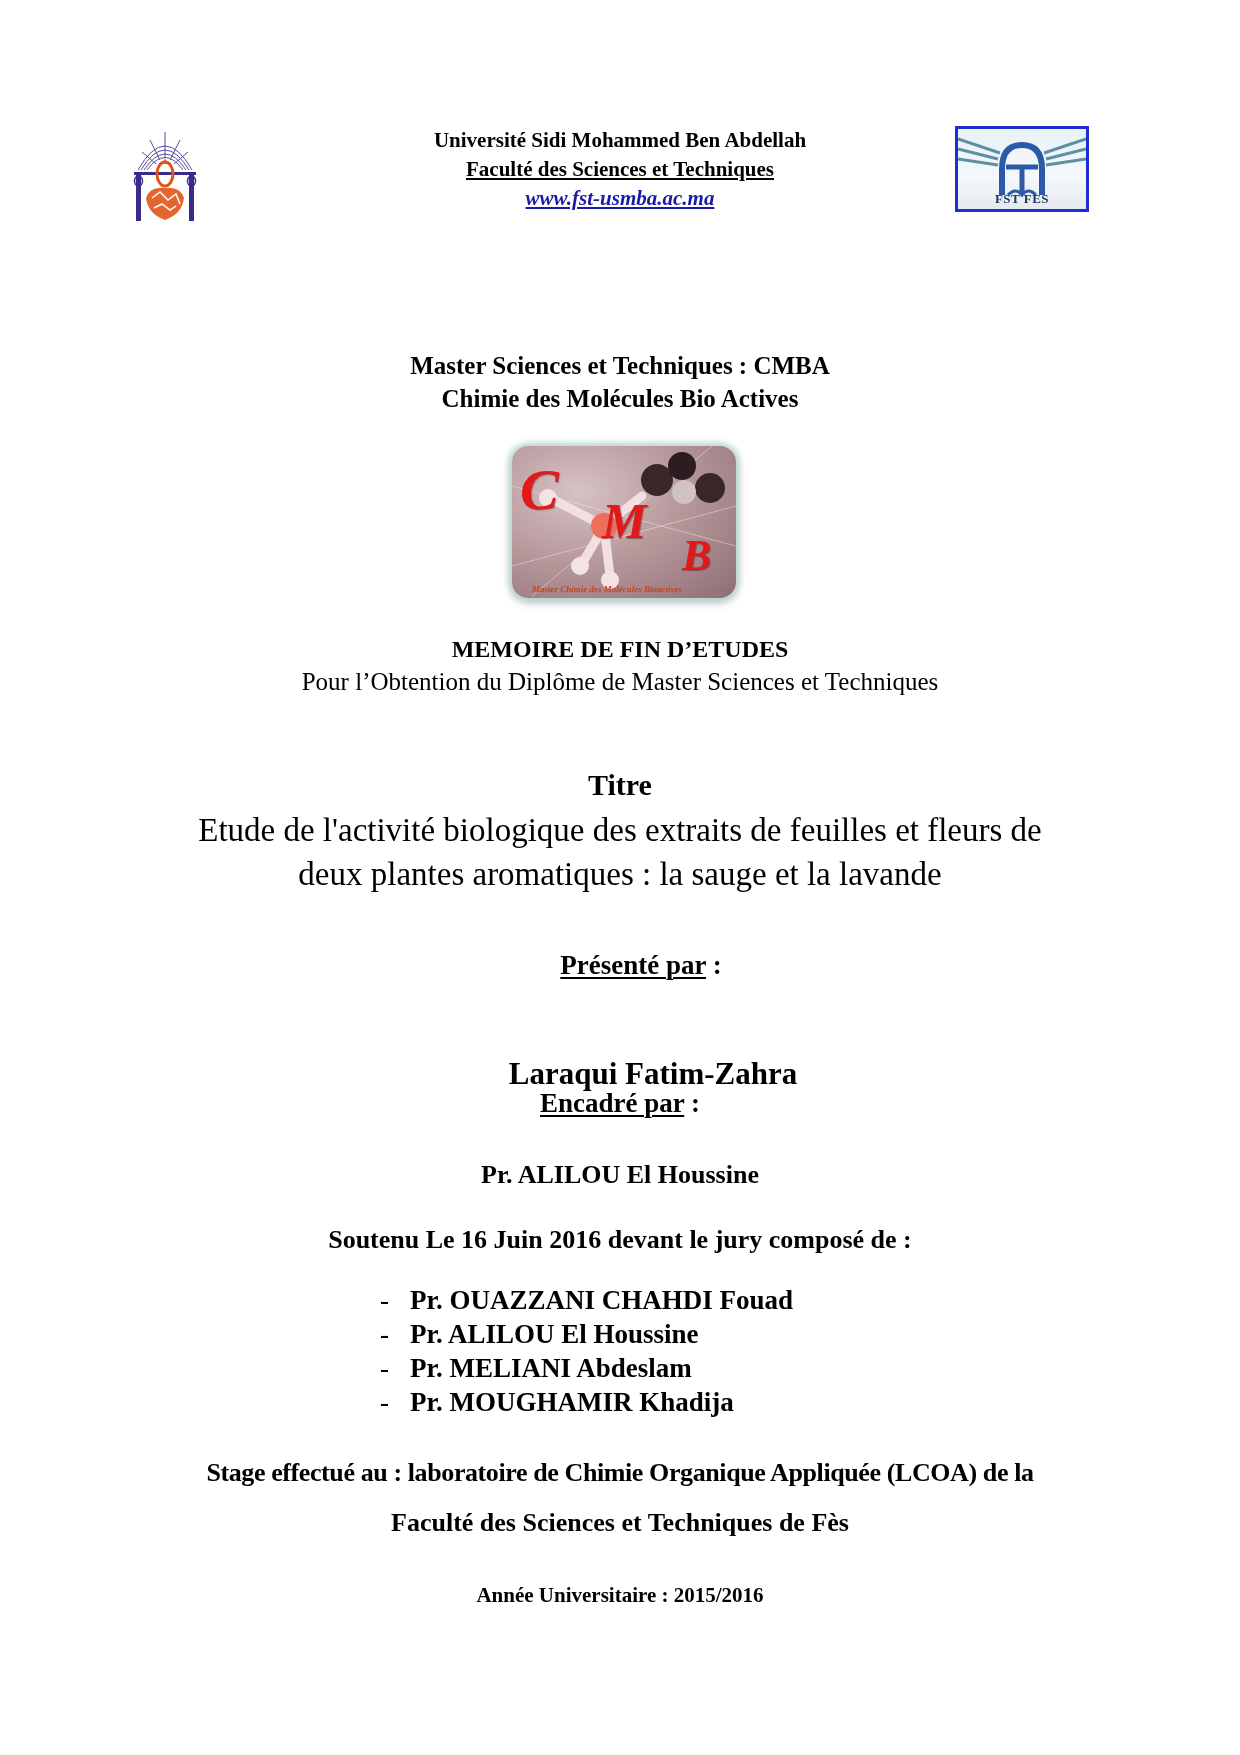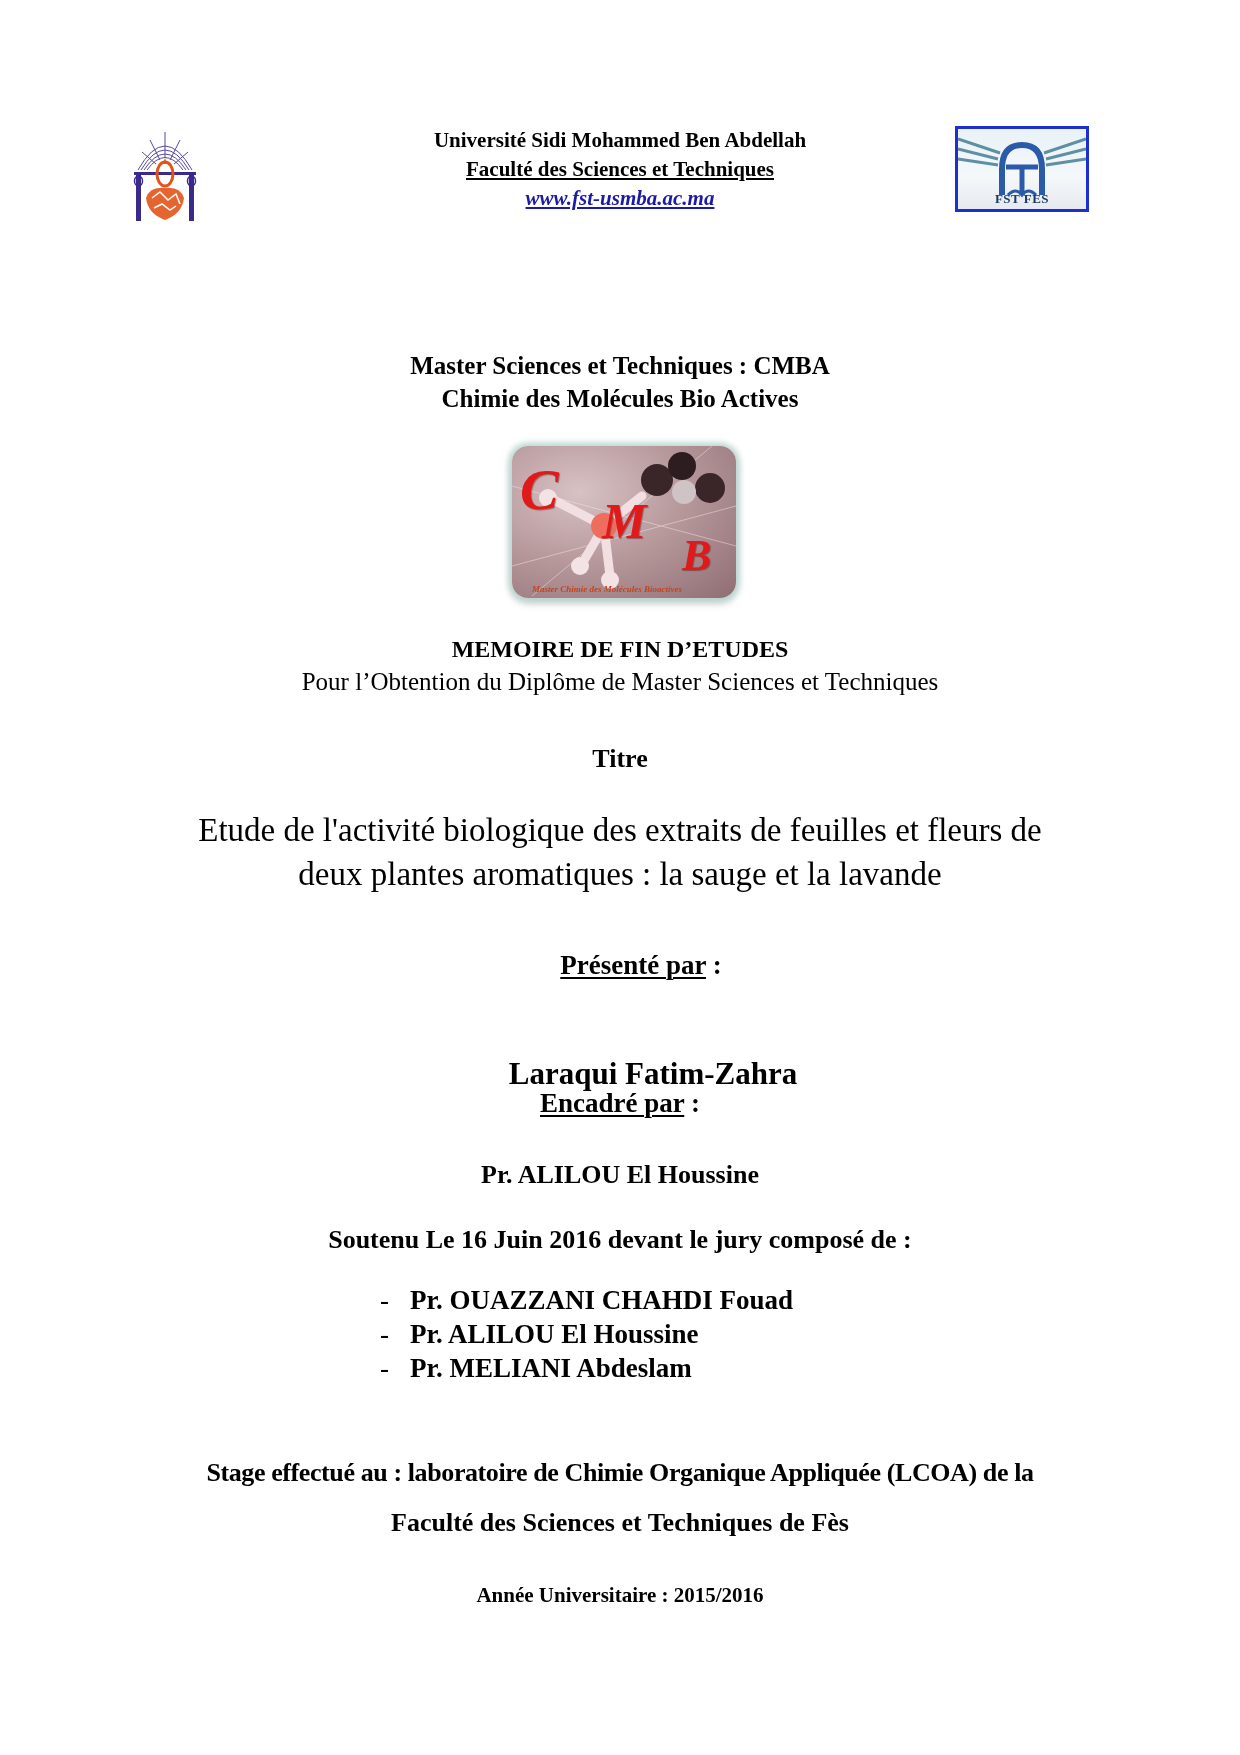--- a/index.html
+++ b/index.html
@@ -211,38 +211,39 @@
   </svg>
   <span class="letter" style="left:8px;top:10px;font-size:58px;">C</span>
   <span class="letter" style="left:90px;top:46px;font-size:50px;">M</span>
   <span class="letter" style="left:170px;top:84px;font-size:44px;">B</span>
   <div class="caption">Master Chimie des Molécules Bioactives</div>
 </div>
 
 <div class="center-text bold" style="top:636px;font-size:24px;">MEMOIRE DE FIN D’ETUDES</div>
 <div class="center-text" style="top:668px;font-size:25px;">Pour l’Obtention du Diplôme de Master Sciences et Techniques</div>
 
-<div class="center-text bold" style="top:744px;font-size:26px;text-align:center;">Titre</div>
+<div class="center-text bold" style="top:768px;font-size:30px;text-align:center;">Titre</div>
 <div class="center-text" style="top:812px;font-size:33px;">Etude de l'activité biologique des extraits de feuilles et fleurs de</div>
 <div class="center-text" style="top:856px;font-size:33px;">deux plantes aromatiques : la sauge et la lavande</div>
 
 <div class="center-text bold" style="top:950px;font-size:27px;padding-left:21px;">
   <span class="underline">Présenté par</span><span> :</span>
 </div>
 <div class="center-text bold" style="top:1056px;font-size:31px;margin-left:33px;">Laraqui Fatim-Zahra</div>
 
 <div class="center-text bold" style="top:1088px;font-size:27px;">
   <span class="underline">Encadré par</span><span> :</span>
 </div>
 <div class="center-text bold" style="top:1160px;font-size:26px;">Pr. ALILOU El Houssine</div>
 
 <div class="center-text bold" style="top:1225px;font-size:26px;">Soutenu Le 16 Juin 2016 devant le jury composé de :</div>
 
 <ul class="jury-list">
   <li><span class="dash">-</span><span>Pr. OUAZZANI CHAHDI Fouad</span></li>
   <li><span class="dash">-</span><span>Pr. ALILOU El Houssine</span></li>
   <li><span class="dash">-</span><span>Pr. MELIANI Abdeslam</span></li>
+  <li><span class="dash">-</span><span>Pr. MOUGHAMIR Khadija</span></li>
 </ul>
 
 <div class="center-text bold" style="top:1458px;font-size:26px;letter-spacing:-0.4px;">Stage effectué au : laboratoire de Chimie Organique Appliquée (LCOA) de la</div>
 <div class="center-text bold" style="top:1508px;font-size:26px;">Faculté des Sciences et Techniques de Fès</div>
 
 <div class="center-text bold" style="top:1583px;font-size:21px;">Année Universitaire : 2015/2016</div>
 
 </body></html>

